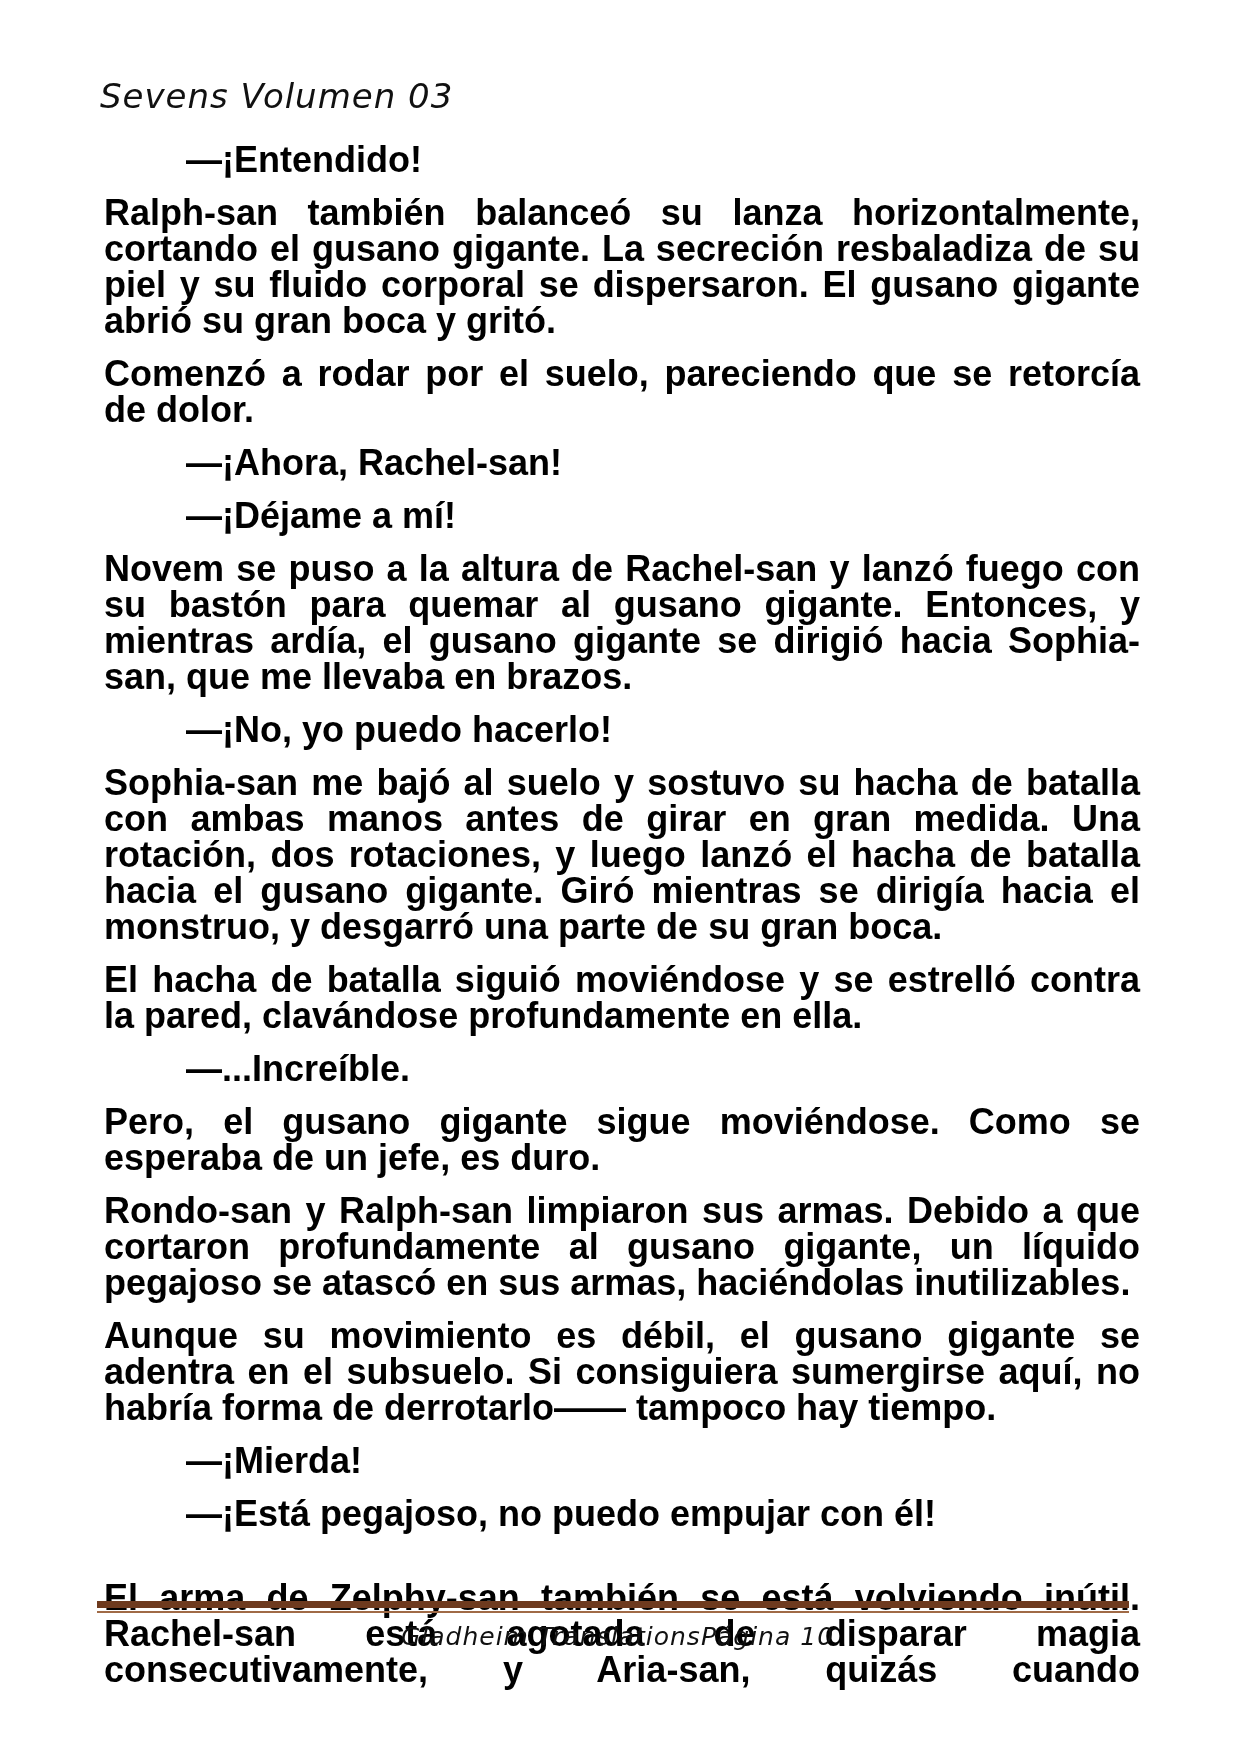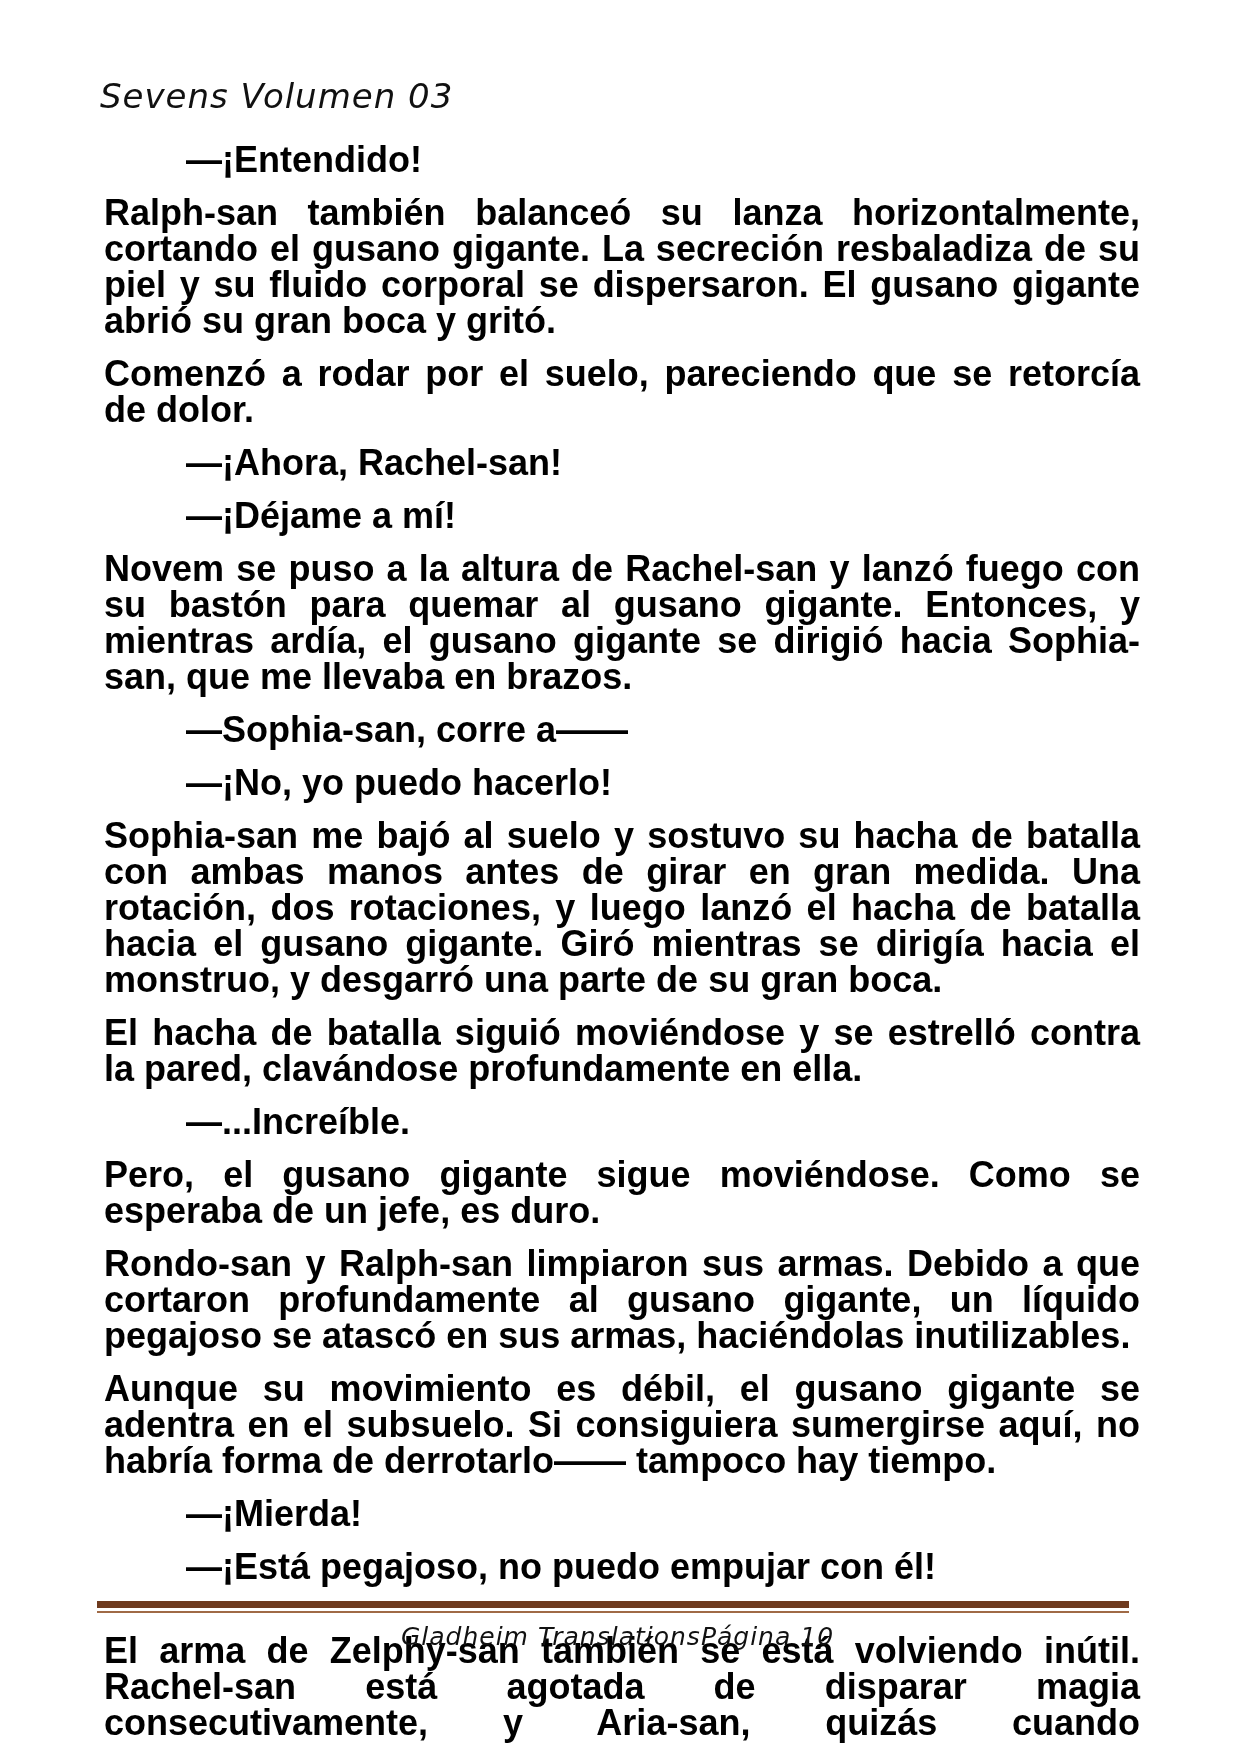--- a/index.html
+++ b/index.html
@@ -86,21 +86,20 @@
 
   <div class="header">Sevens Volumen 03</div>
 
   <div class="content">
     <p class="dialogue">—¡Entendido!</p>
     <p class="body">Ralph-san también balanceó su lanza horizontalmente, cortando el gusano gigante. La secreción resbaladiza de su piel y su fluido corporal se dispersaron. El gusano gigante abrió su gran boca y gritó.</p>
     <p class="body">Comenzó a rodar por el suelo, pareciendo que se retorcía de dolor.</p>
     <p class="dialogue">—¡Ahora, Rachel-san!</p>
     <p class="dialogue">—¡Déjame a mí!</p>
     <p class="body">Novem se puso a la altura de Rachel-san y lanzó fuego con su bastón para quemar al gusano gigante. Entonces, y mientras ardía, el gusano gigante se dirigió hacia Sophia-san, que me llevaba en brazos.</p>
-    <p class="dialogue">—Sophia-san, corre a——</p>
     <p class="dialogue">—¡No, yo puedo hacerlo!</p>
     <p class="body">Sophia-san me bajó al suelo y sostuvo su hacha de batalla con ambas manos antes de girar en gran medida. Una rotación, dos rotaciones, y luego lanzó el hacha de batalla hacia el gusano gigante. Giró mientras se dirigía hacia el monstruo, y desgarró una parte de su gran boca.</p>
     <p class="body">El hacha de batalla siguió moviéndose y se estrelló contra la pared, clavándose profundamente en ella.</p>
     <p class="dialogue">—...Increíble.</p>
     <p class="body">Pero, el gusano gigante sigue moviéndose. Como se esperaba de un jefe, es duro.</p>
     <p class="body">Rondo-san y Ralph-san limpiaron sus armas. Debido a que cortaron profundamente al gusano gigante, un líquido pegajoso se atascó en sus armas, haciéndolas inutilizables.</p>
     <p class="body">Aunque su movimiento es débil, el gusano gigante se adentra en el subsuelo. Si consiguiera sumergirse aquí, no habría forma de derrotarlo—— tampoco hay tiempo.</p>
     <p class="dialogue">—¡Mierda!</p>
     <p class="dialogue">—¡Está pegajoso, no puedo empujar con él!</p>
     <p class="body continued">El arma de Zelphy-san también se está volviendo inútil. Rachel-san está agotada de disparar magia consecutivamente, y Aria-san, quizás cuando</p>

